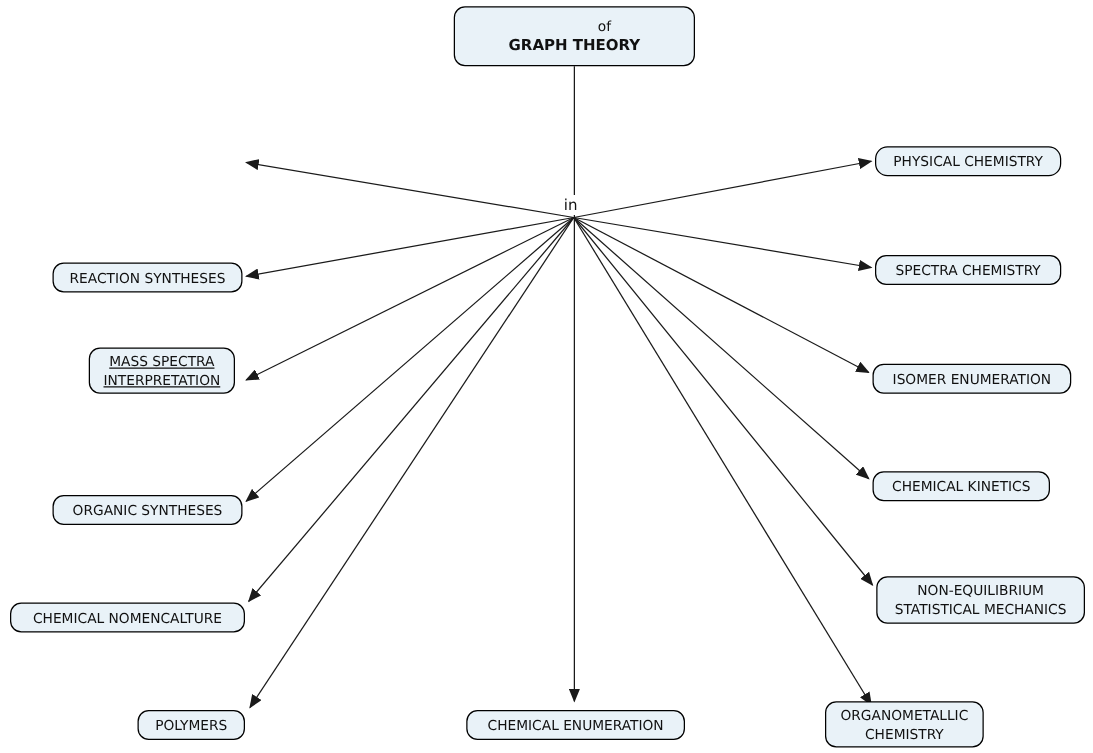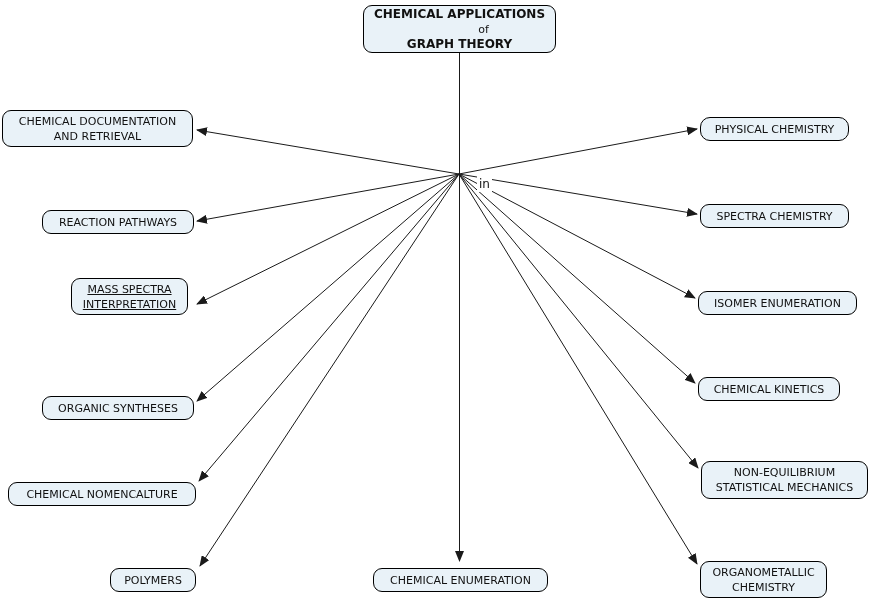--- a/index.html
+++ b/index.html
@@ -52,23 +52,23 @@
   .n-l2 { left: 42px;  top: 210px; width: 152px; height: 24px; }
   .n-l3 { left: 71px;  top: 278px; width: 117px; height: 37px; text-decoration: underline; }
   .n-l4 { left: 42px;  top: 396px; width: 152px; height: 24px; align-items: flex-end; }
   .n-l5 { left: 8px;   top: 482px; width: 188px; height: 24px; align-items: center; }
   .n-l6 { left: 110px; top: 568px; width: 86px;  height: 24px; }
   .n-r1 { left: 700px; top: 117px; width: 149px; height: 24px; border-radius: 10px; }
   .n-r2 { left: 700px; top: 204px; width: 149px; height: 24px; }
   .n-r3 { left: 698px; top: 291px; width: 159px; height: 24px; }
   .n-r4 { left: 698px; top: 377px; width: 142px; height: 24px; }
   .n-r5 { left: 701px; top: 461px; width: 167px; height: 38px; }
-  .n-r6 { left: 700px; top: 561px; width: 127px; height: 37px; }
+  .n-r6 { left: 660px; top: 561px; width: 127px; height: 37px; }
   .n-b  { left: 373px; top: 568px; width: 175px; height: 24px; }
-  .in-pos { left: 449px; top: 176px; margin-left: 28px; }
+  .in-pos { left: 449px; top: 156px; }
 </style>
 </head>
 <body>
 
 <div class="canvas">
 
   <svg class="wires" width="874" height="602" viewBox="0 0 874 602">
     <defs>
       <marker id="arrow" markerWidth="11" markerHeight="9" refX="10" refY="4.5" orient="auto" markerUnits="userSpaceOnUse">
         <path d="M0,0 L11,4.5 L0,9 z" fill="#1a1a1a"></path>
@@ -86,34 +86,30 @@
 
     <line x1="459" y1="174" x2="697" y2="129" stroke="#1a1a1a" stroke-width="1" marker-end="url(#arrow)"></line>
     <line x1="459" y1="174" x2="697" y2="214" stroke="#1a1a1a" stroke-width="1" marker-end="url(#arrow)"></line>
     <line x1="459" y1="174" x2="695" y2="298" stroke="#1a1a1a" stroke-width="1" marker-end="url(#arrow)"></line>
     <line x1="459" y1="174" x2="695" y2="383" stroke="#1a1a1a" stroke-width="1" marker-end="url(#arrow)"></line>
     <line x1="459" y1="174" x2="698" y2="468" stroke="#1a1a1a" stroke-width="1" marker-end="url(#arrow)"></line>
     <line x1="459" y1="174" x2="697" y2="564" stroke="#1a1a1a" stroke-width="1" marker-end="url(#arrow)"></line>
   </svg>
 
   <div class="node title-node n-title">
-    <span>CHEMICAL APPLICATIONS</span>
     <span class="of-line">of</span>
     <span>GRAPH THEORY</span>
   </div>
 
   <div class="in-label in-pos">
     <span>in</span>
   </div>
 
-  <div class="node n-l1">
-    <span>CHEMICAL DOCUMENTATION AND RETRIEVAL</span>
-  </div>
   <div class="node n-l2">
-    <span>REACTION PATHWAYS</span>
+    <span>REACTION SYNTHESES</span>
   </div>
   <div class="node n-l3">
     <span>MASS SPECTRA INTERPRETATION</span>
   </div>
   <div class="node n-l4">
     <span>ORGANIC SYNTHESES</span>
   </div>
   <div class="node n-l5">
     <span>CHEMICAL NOMENCALTURE</span>
   </div>

